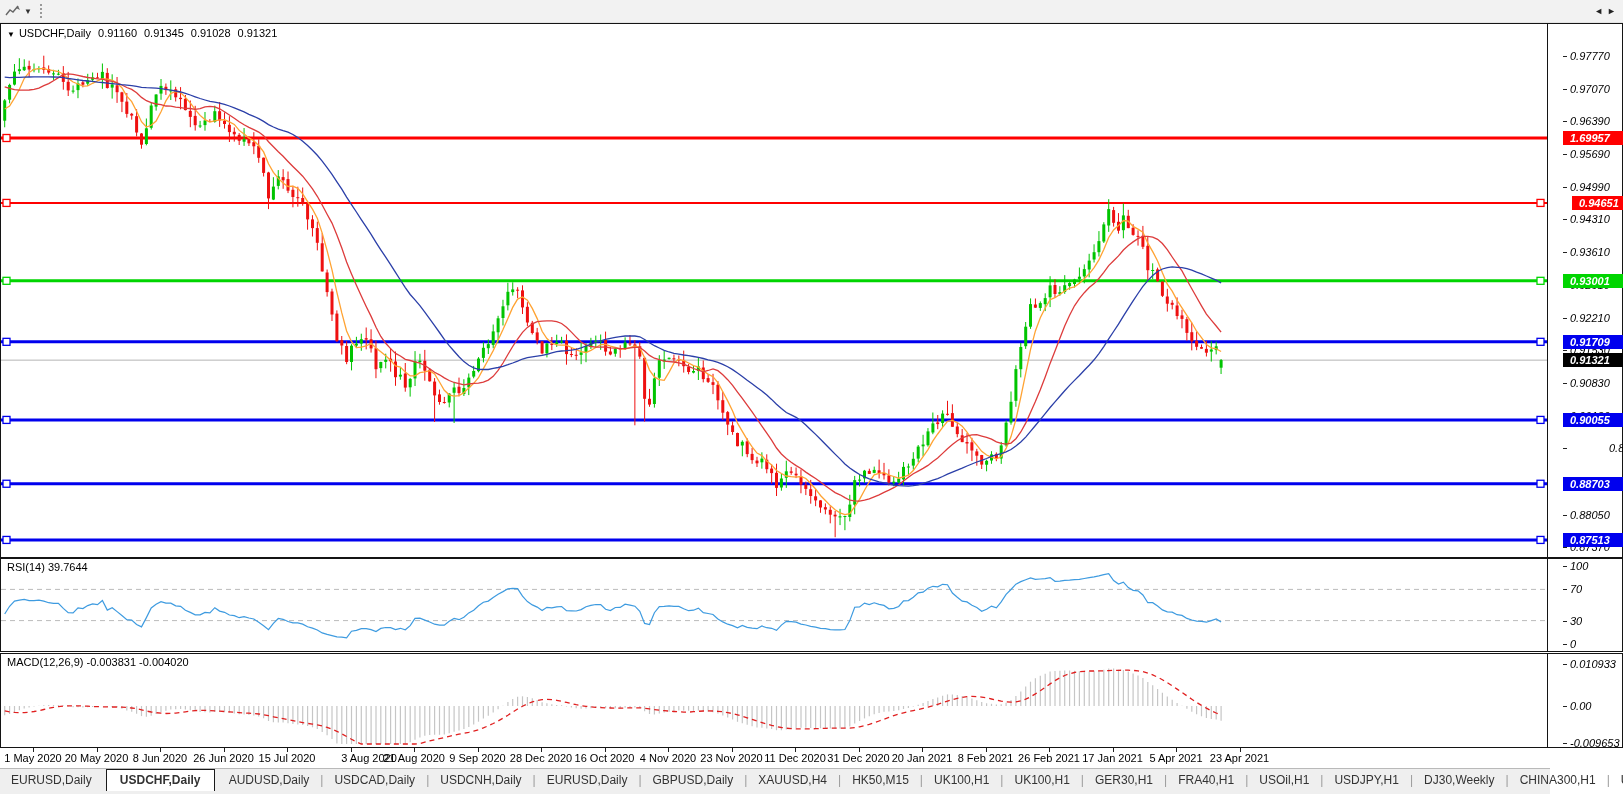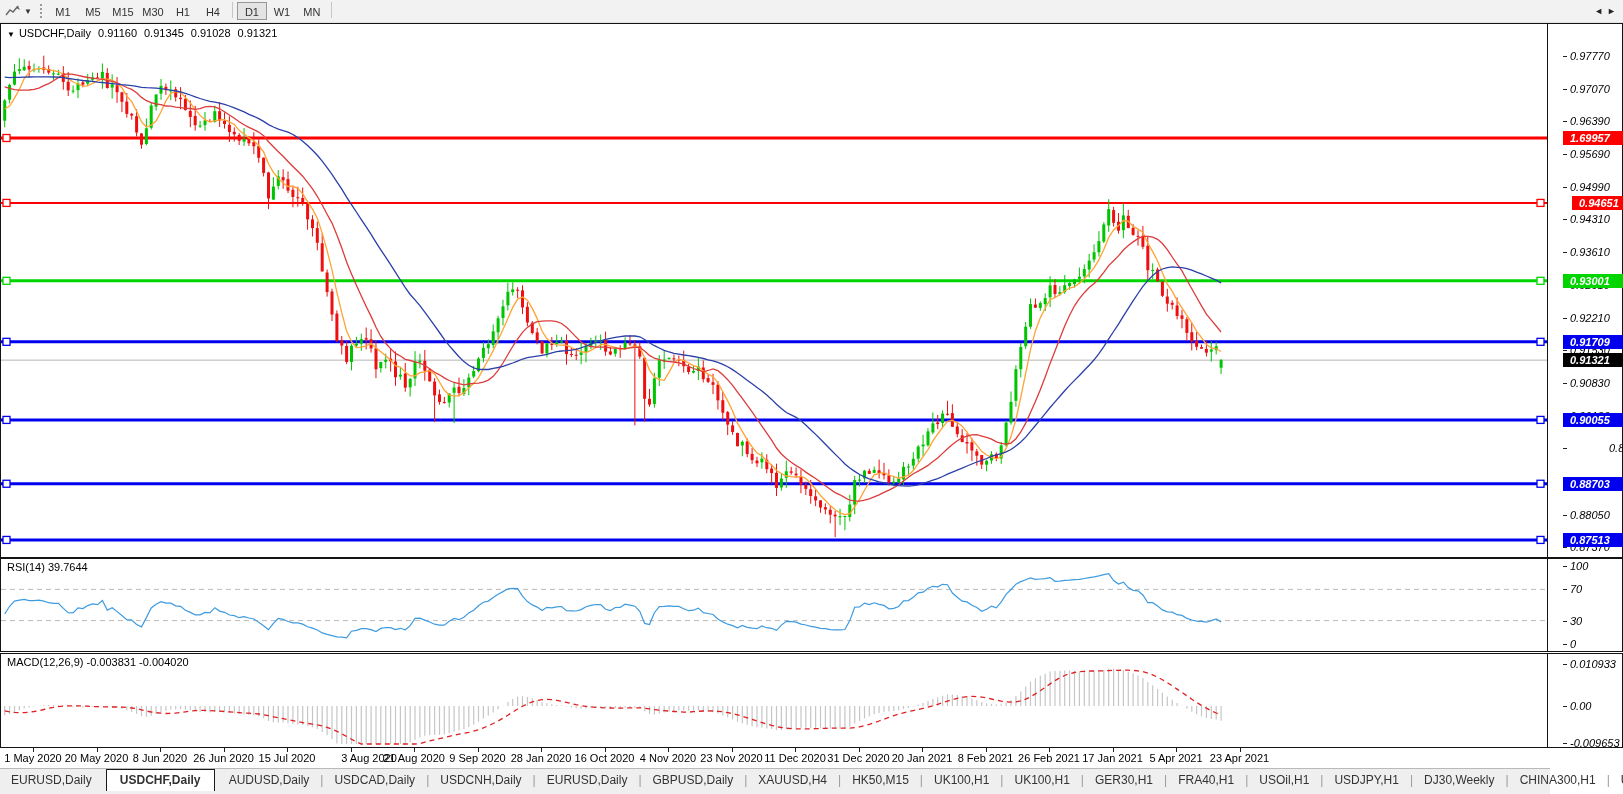--- a/index.html
+++ b/index.html
@@ -51,33 +51,20 @@
 
   <div class="toolbar">
     <span class="tool-icon">
       <svg width="16" height="14" viewBox="0 0 16 14">
         <polyline points="1,11 5,6 8,8 13,2" fill="none" stroke="#666" stroke-width="1.4"></polyline>
         <polygon points="13,2 15,6 11,4" fill="#666"></polygon>
       </svg>
     </span>
     <span class="caret">▼</span>
     <span class="grip"></span>
-    <span id="tf-buttons" style="display:flex;">
-        <span class="tfbtn">M1</span>
-        <span class="tfbtn">M5</span>
-        <span class="tfbtn">M15</span>
-        <span class="tfbtn">M30</span>
-        <span class="tfbtn">H1</span>
-        <span class="tfbtn">H4</span>
-        <span class="vsep"></span>
-        <span class="tfbtn sel">D1</span>
-        <span class="tfbtn">W1</span>
-        <span class="tfbtn">MN</span>
-        <span class="vsep"></span>
-      </span>
   </div>
 
   <div class="panel" style="top:23px;height:535px;">
     <div class="phead">
       <span class="hcaret">▼</span><b>USDCHF,Daily</b><span class="hval">0.91160</span><span class="hval">0.91345</span><span class="hval">0.91028</span><span class="hval">0.91321</span>
     </div>
     <svg id="svg-main" class="plot" width="1546" height="532">
         <line x1="0" y1="114" x2="1546" y2="114" stroke="#ff0000" stroke-width="3"></line>
         <rect x="2" y="110.5" width="7" height="7" fill="#fff" stroke="#ff0000" stroke-width="1.3"></rect>
         <line x1="0" y1="178.9192500000002" x2="1546" y2="178.9192500000002" stroke="#ff0000" stroke-width="2"></line>
@@ -885,21 +872,21 @@
       <div class="datelab" style="left: 223.5px;">26 Jun 2020</div>
       <div class="datetick" style="left: 287px;"></div>
       <div class="datelab" style="left: 287px;">15 Jul 2020</div>
       <div class="datetick" style="left: 350.5px;"></div>
       <div class="datelab" style="left: 369px; text-align: right;">3 Aug 2020</div>
       <div class="datetick" style="left: 414px;"></div>
       <div class="datelab" style="left: 414px;">21 Aug 2020</div>
       <div class="datetick" style="left: 477.5px;"></div>
       <div class="datelab" style="left: 477.5px;">9 Sep 2020</div>
       <div class="datetick" style="left: 541px;"></div>
-      <div class="datelab" style="left: 541px;">28 Jan 2020</div>
+      <div class="datelab" style="left: 541px;">28 Dec 2020</div>
       <div class="datetick" style="left: 604.5px;"></div>
       <div class="datelab" style="left: 604.5px;">16 Oct 2020</div>
       <div class="datetick" style="left: 668px;"></div>
       <div class="datelab" style="left: 668px;">4 Nov 2020</div>
       <div class="datetick" style="left: 731.5px;"></div>
       <div class="datelab" style="left: 731.5px;">23 Nov 2020</div>
       <div class="datetick" style="left: 795px;"></div>
       <div class="datelab" style="left: 795px;">11 Dec 2020</div>
       <div class="datetick" style="left: 858.5px;"></div>
       <div class="datelab" style="left: 858.5px;">31 Dec 2020</div>

